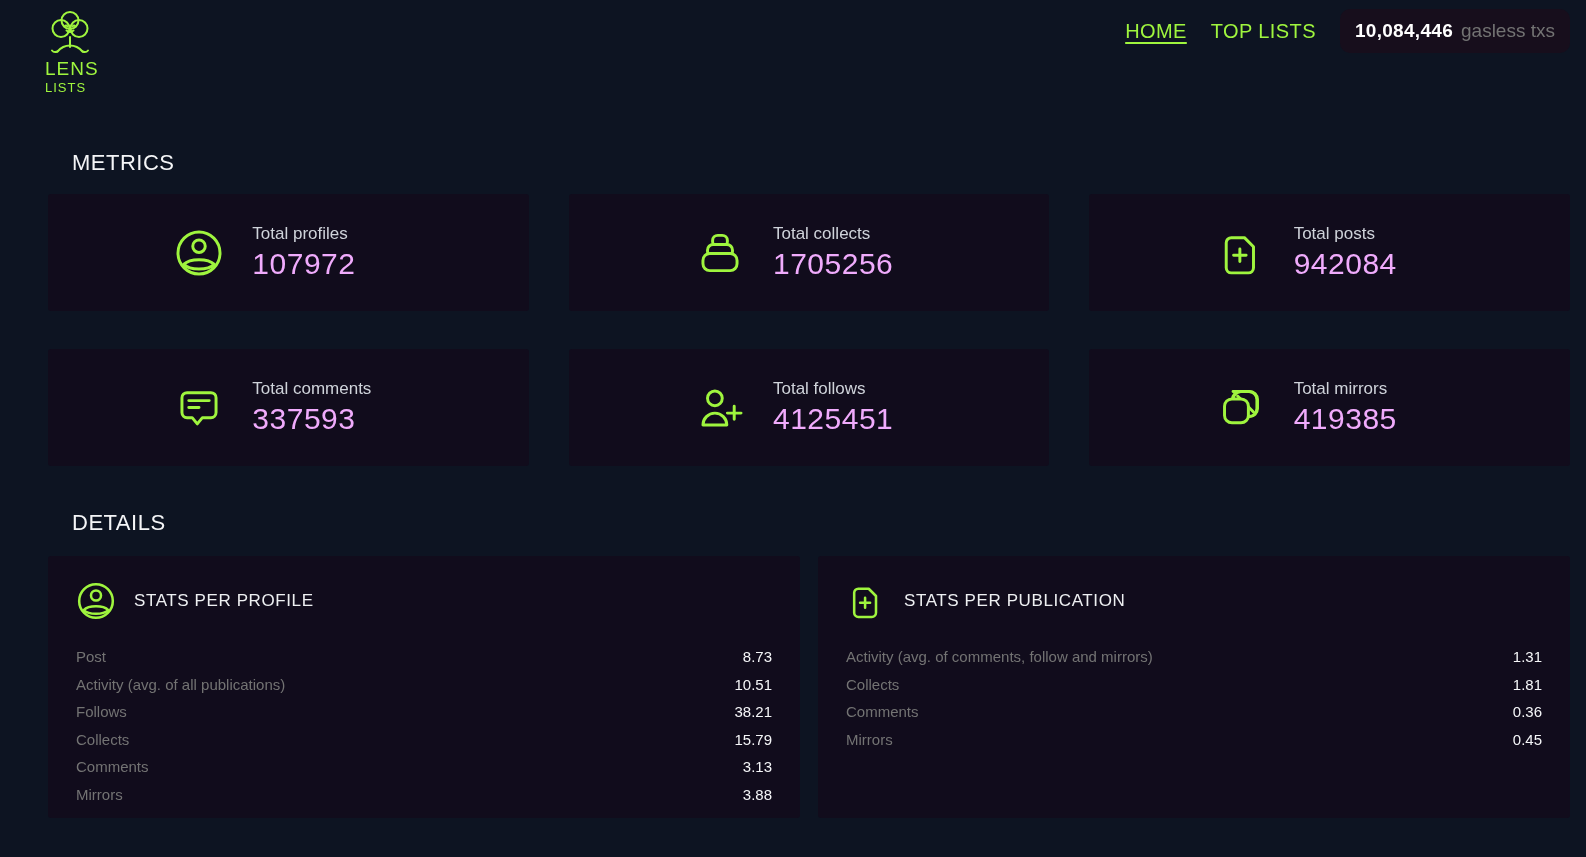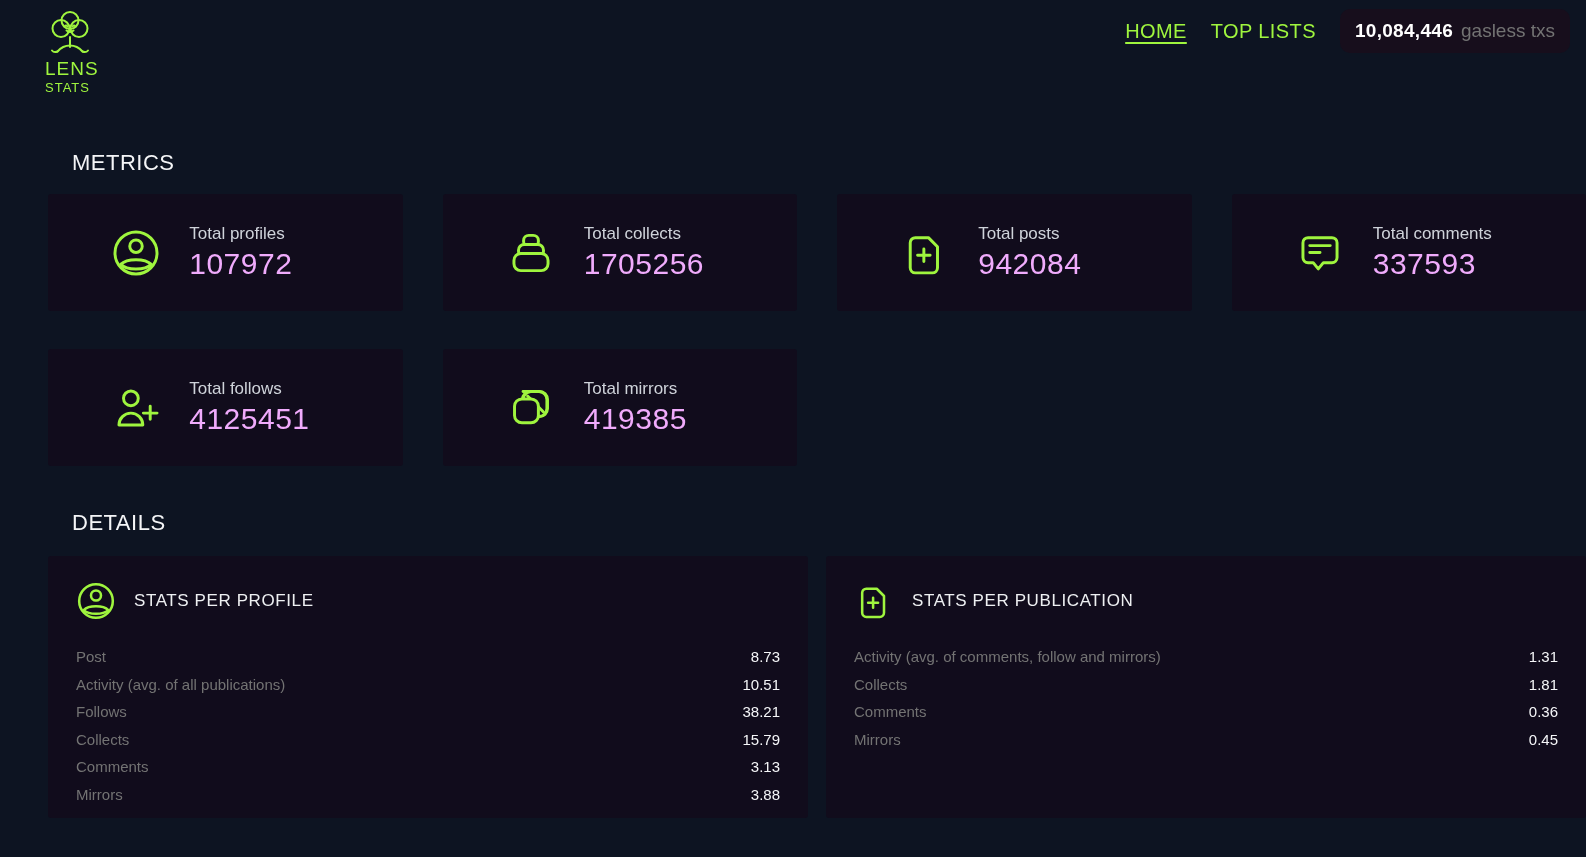--- a/index.html
+++ b/index.html
@@ -15,24 +15,24 @@
   .logo svg { display:block; }
   .logo-line1 { color:#9ff53e; font-size:19px; letter-spacing:1px; font-weight:500; margin-top:2px; }
   .logo-line2 { color:#9ff53e; font-size:13px; letter-spacing:1px; font-weight:500; margin-top:3px; }
   nav { display:flex; align-items:center; gap:24px; margin-top:2px; }
   .nav-link { color:#9ff53e; font-size:20px; font-weight:500; letter-spacing:.4px; text-decoration:none; cursor:pointer; }
   .nav-link.active { text-decoration:underline; text-underline-offset:4px; }
   .badge { background:#170e1c; border-radius:10px; padding:11px 15px; display:flex; gap:8px; align-items:baseline; }
   .badge-num { color:#ffffff; font-weight:bold; font-size:19px; letter-spacing:.3px; }
   .badge-label { color:#737373; font-size:19px; }
   
-  main { padding:0 0 0 48px; }
+  main { padding:0 16px 0 48px; }
   h2.section { font-size:22px; font-weight:500; letter-spacing:.5px; color:#f4f5f7; margin:56px 0 18px 24px; }
   h2.section.details { margin-top:44px; margin-bottom:20px; }
-  .cards { display:grid; grid-template-columns:repeat(4,1fr); column-gap:40px; row-gap:38px; }
+  .cards { display:grid; grid-template-columns:repeat(3,1fr); column-gap:40px; row-gap:38px; }
   .card { background:#110c1c; border-radius:3px; height:117px; display:flex; align-items:center; justify-content:center; gap:28px; }
   .card .txt { min-width:150px; }
   .card .label { font-size:17px; color:#cfd3da; }
   .card .value { font-size:30px; color:#f0abfc; font-weight:500; letter-spacing:.5px; margin-top:3px; }
   .icon { flex:0 0 auto; display:block; }
   
   .panels { display:grid; grid-template-columns:1fr 1fr; gap:18px; }
   .panel { background:#110c1c; border-radius:3px; height:262px; padding:25px 28px 0 28px; }
   .panel-head { display:flex; align-items:center; gap:18px; margin-bottom:22px; }
   .panel-title { font-size:17px; font-weight:500; letter-spacing:.6px; color:#eef0f2; }
@@ -52,21 +52,21 @@
       <path d="M19.5 19.5 q1.5 -2 3 0"></path>
       <path d="M27.5 19.5 q1.5 -2 3 0"></path>
       <path d="M21.5 23.5 q3.5 3 7 0"></path>
       <path d="M25 30 V 40"></path>
       <path d="M25 38.5 C 19.5 38.5 15.5 41 12.5 44.5"></path>
       <path d="M12.5 44.5 q -3.5 1.5 -5.5 -1"></path>
       <path d="M25 38.5 C 30.5 38.5 34.5 41 37.5 44.5"></path>
       <path d="M37.5 44.5 q 3.5 1.5 5.5 -1"></path>
     </svg>
     <span class="logo-line1">LENS</span>
-    <span class="logo-line2">STATS</span>
+    <span class="logo-line2">LISTS</span>
   </div>
   <nav>
     <a class="nav-link active">HOME</a>
     <a class="nav-link">TOP LISTS</a>
     <div class="badge">
       <span class="badge-num">10,084,446</span>
       <span class="badge-label">gasless txs</span>
     </div>
   </nav>
 </header>

